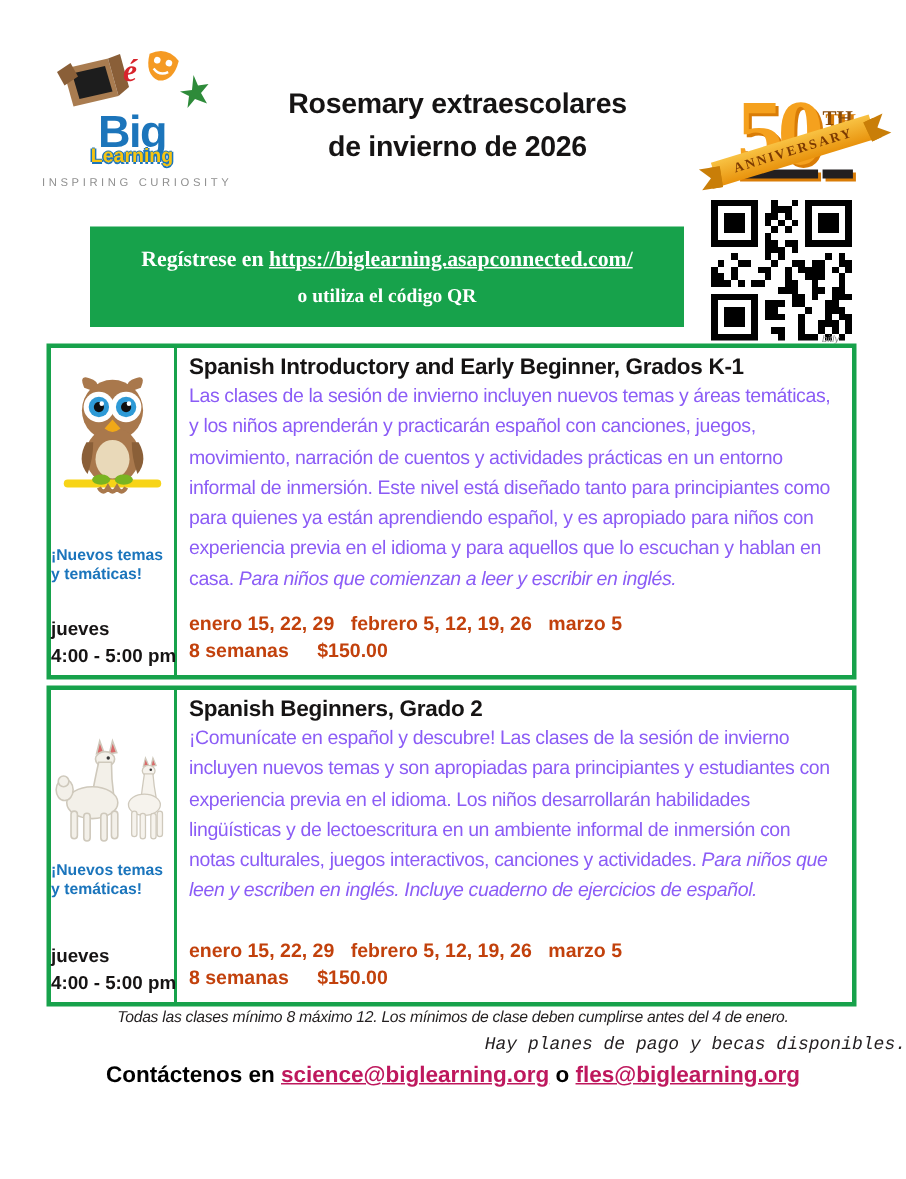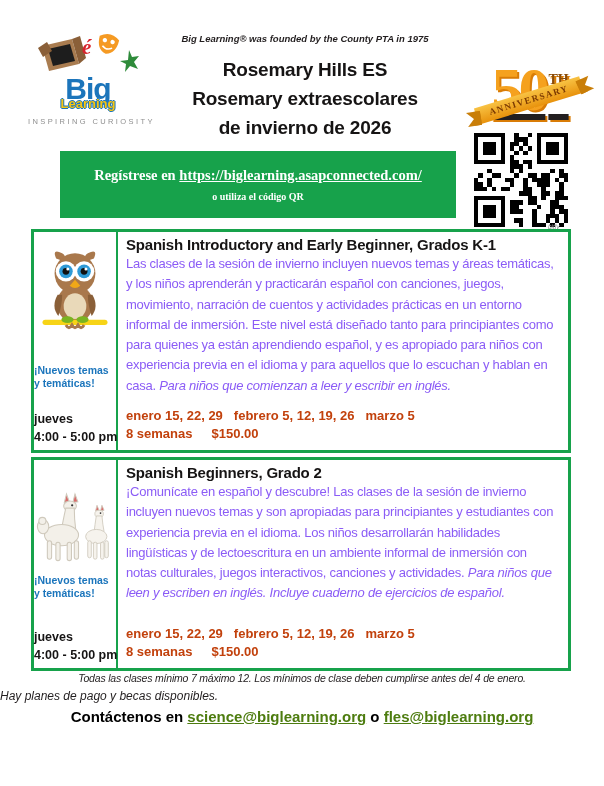--- a/index.html
+++ b/index.html
@@ -36,41 +36,41 @@
   .qr{left:474px;top:133px;width:94px;height:94px;}
   .qr svg{width:94px;height:94px;display:block;}
   .bitly{left:548px;top:223px;font-size:6.5px;color:#8a8a8a;font-style:italic;}
 
   
   .banner{left:60px;top:151px;width:396px;height:67px;background:var(--green);
           display:flex;flex-direction:column;justify-content:center;align-items:center;gap:7px;
           font-family:"Liberation Serif",serif;color:#ffffff;}
   .banner .l1{font-size:14.5px;font-weight:bold;}
   .banner .l1 a{color:#fff;text-decoration:underline;}
-  .banner .l2{font-size:10px;font-weight:bold;}
+  .banner .l2{font-size:13px;font-weight:bold;}
 
   
   .pbox{left:31px;width:540px;border:3px solid var(--green);box-sizing:border-box;background:#fff;}
   .pbox-left{position:absolute;left:0;top:0;bottom:0;width:82px;border-right:2px solid var(--green);
              }
   .newtopics{position:absolute;width:100%;font-size:10.5px;font-weight:bold;color:#1b75bc;line-height:13px;}
   .daylbl,.timelbl{position:absolute;width:100%;font-size:12.5px;font-weight:bold;color:#161414;white-space:nowrap;}
   .pbody{position:absolute;left:92px;right:8px;top:4px;}
   .ptitle{font-size:15px;font-weight:bold;color:#161414;letter-spacing:-0.2px;margin-bottom:1px;}
   .pdesc{font-size:13px;line-height:20.3px;letter-spacing:-0.25px;color:#8b5cf6;}
   .pdesc i{font-style:italic;}
   .pdates,.pmeta{position:absolute;left:92px;font-size:13px;font-weight:bold;color:#c2410c;white-space:nowrap;}
   .pdates span{margin-right:11px;}
   .pmeta span{margin-right:19px;}
 
   
   .note1{left:0;top:672px;width:604px;text-align:center;font-size:10.5px;font-style:italic;letter-spacing:-0.2px;}
-  .note2{left:0;top:689px;width:604px;text-align:left;font-size:12px;font-style:italic;}
+  .note2{left:0;top:689px;width:604px;text-align:right;font-size:12px;font-style:italic;font-family:Liberation Mono, monospace;}
   .contact{left:0;top:708px;width:604px;text-align:center;font-size:15px;font-weight:bold;color:#000;}
-  .contact a{color:#4d7c0f;text-decoration:underline;}
+  .contact a{color:#be185d;text-decoration:underline;}
   .disclaimer{left:0;top:737px;width:604px;text-align:center;font-size:8.5px;color:#3d3d3d;line-height:12px;letter-spacing:0.1px;}
 
   :root{--green:#17a24b;}
 </style>
 </head>
 <body>
 
 <div class="page">
 
   <div class="abs logo-wrap">
@@ -88,23 +88,21 @@
       </g>
       <g>
         <path d="M93 20 L96 27 L103 26 L98 32 L102 39 L94 36 L89 42 L90 34 L84 31 L92 30 Z" fill="#2e8b3a"></path>
       </g>
     </svg>
     <div class="logo-big">Big</div>
     <div class="logo-learning">Learning</div>
     <div class="logo-tagline">INSPIRING CURIOSITY</div>
   </div>
 
-  <div class="abs founded">Big Learning® was founded by the County PTA in 1975</div>
   <div class="abs main-title">
-    <div>Rosemary Hills ES</div>
     <div>Rosemary extraescolares</div>
     <div>de invierno de 2026</div>
   </div>
 
   <div class="abs badge50">
     <div class="badge50-num"><span>50</span><span class="badge50-th">TH</span></div>
     <div class="ribbon">ANNIVERSARY</div>
   </div>
 
   <div class="abs qr">
@@ -332,17 +330,17 @@
       <div class="pdesc"><span>¡Comunícate en español y descubre! Las clases de la sesión de invierno incluyen nuevos temas y son apropiadas para principiantes y estudiantes con experiencia previa en el idioma. Los niños desarrollarán habilidades lingüísticas y de lectoescritura en un ambiente informal de inmersión con notas culturales, juegos interactivos, canciones y actividades.</span> <i>Para niños que leen y escriben en inglés. Incluye cuaderno de ejercicios de español.</i></div>
     </div>
     <div class="pdates" style="top:166px;">
       <span>enero 15, 22, 29</span><span>febrero 5, 12, 19, 26</span><span>marzo 5</span>
     </div>
     <div class="pmeta" style="top:184px;">
       <span>8 semanas</span><span>$150.00</span>
     </div>
   </div>
 
-  <div class="abs note1">Todas las clases mínimo 7 máximo 12. Los mínimos de clase deben cumplirse antes del 4 de enero.</div>
+  <div class="abs note1">Todas las clases mínimo 8 máximo 12. Los mínimos de clase deben cumplirse antes del 4 de enero.</div>
   <div class="abs note2">Hay planes de pago y becas disponibles.</div>
   <div class="abs contact"><span>Contáctenos en </span><a href="#">science@biglearning.org</a><span> o </span><a href="#">fles@biglearning.org</a></div>
 
 </div>
 
 </body></html>

